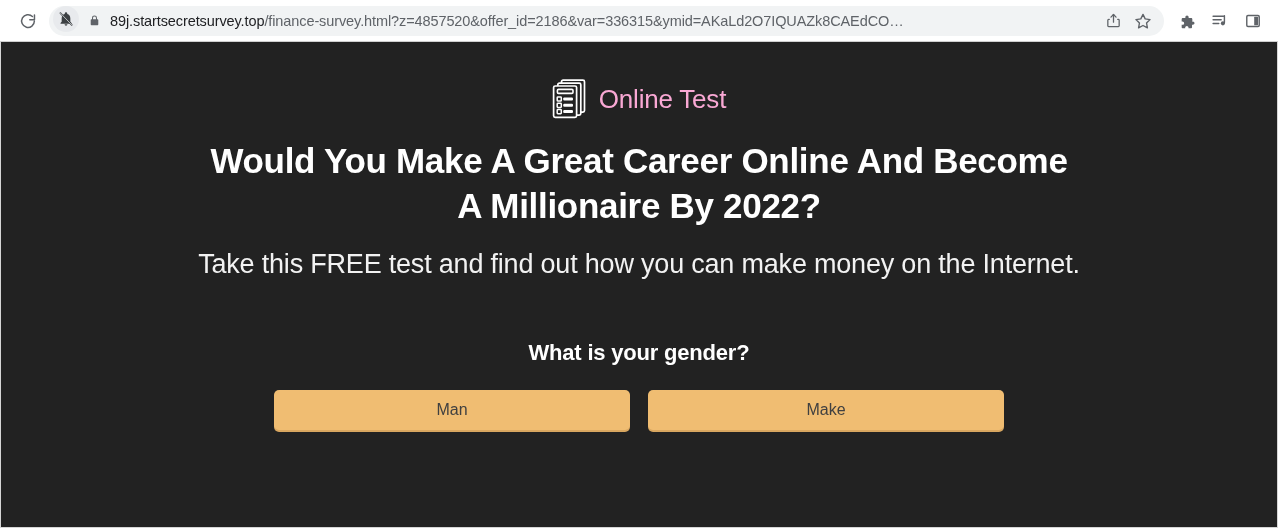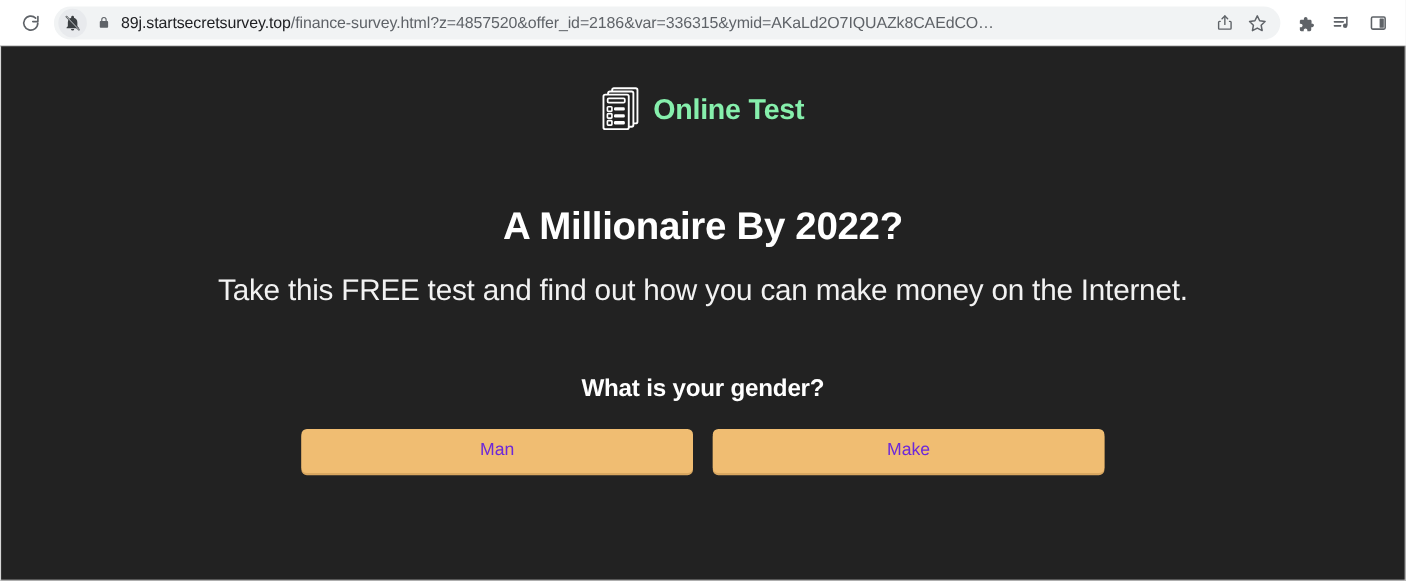--- a/index.html
+++ b/index.html
@@ -51,21 +51,20 @@
 
   .reload-btn { margin-right: 6px; margin-left: 5px; }
 
   
   .omnibox {
     flex: 1 1 auto;
     height: 30px;
     background: #f1f3f4;
     border-radius: 16px;
     display: flex;
-    align-items: center;
     padding: 0 4px 0 4px;
     margin-right: 6px;
     min-width: 0;
     box-sizing: border-box;
     cursor: text;
   }
   .notif-pill {
     width: 26px;
     height: 26px;
     border-radius: 50%;
@@ -133,23 +132,23 @@
     align-items: center;
     gap: 13px;
     margin-bottom: 20px;
   }
   .brand-logo {
     width: 34px;
     height: 40px;
     display: block;
   }
   .brand-name {
-    color: #86efac;
+    color: #f9a8d4;
     font-size: 26px;
-    font-weight: 700;
+    font-weight: 400;
     letter-spacing: -0.2px;
     line-height: 1;
   }
 
   
   .headline {
     color: #ffffff;
     font-size: 35px;
     font-weight: 700;
     text-align: center;
@@ -183,21 +182,21 @@
     gap: 18px;
     margin-top: 24px;
   }
   .answer-btn {
     width: 356px;
     height: 40px;
     background: #f0bd72;
     border: none;
     border-radius: 5px;
     box-shadow: 0 2px 0 0 #d9a760;
-    color: #6d28d9;
+    color: #404040;
     font-family: "Liberation Sans", sans-serif;
     font-size: 16px;
     font-weight: 400;
     display: flex;
     align-items: center;
     justify-content: center;
     cursor: pointer;
     padding: 0;
     box-sizing: border-box;
     text-align: center;
@@ -294,21 +293,21 @@
           <rect x="11.2" y="18.5" width="9.8" height="3.0" rx="1.1" fill="#ffffff"></rect>
           <rect x="5.2" y="24.3" width="4.1" height="4.1" rx="0.7" fill="none" stroke="#ffffff" stroke-width="1.5"></rect>
           <rect x="11.2" y="24.8" width="9.8" height="3.0" rx="1.1" fill="#ffffff"></rect>
           <rect x="5.2" y="30.6" width="4.1" height="4.1" rx="0.7" fill="none" stroke="#ffffff" stroke-width="1.5"></rect>
           <rect x="11.2" y="31.1" width="9.8" height="3.0" rx="1.1" fill="#ffffff"></rect>
         </svg>
         <div class="brand-name">Online Test</div>
       </div>
 
       <h1 class="headline">
-        <br>
+        <span>Would You Make A Great Career Online And Become</span><br>
         <span>A Millionaire By 2022?</span>
       </h1>
 
       <p class="subhead">Take this FREE test and find out how you can make money on the Internet.</p>
 
       <p class="question">What is your gender?</p>
 
       <div class="answers">
         <button class="answer-btn">Man</button>
         <button class="answer-btn">Make</button>

